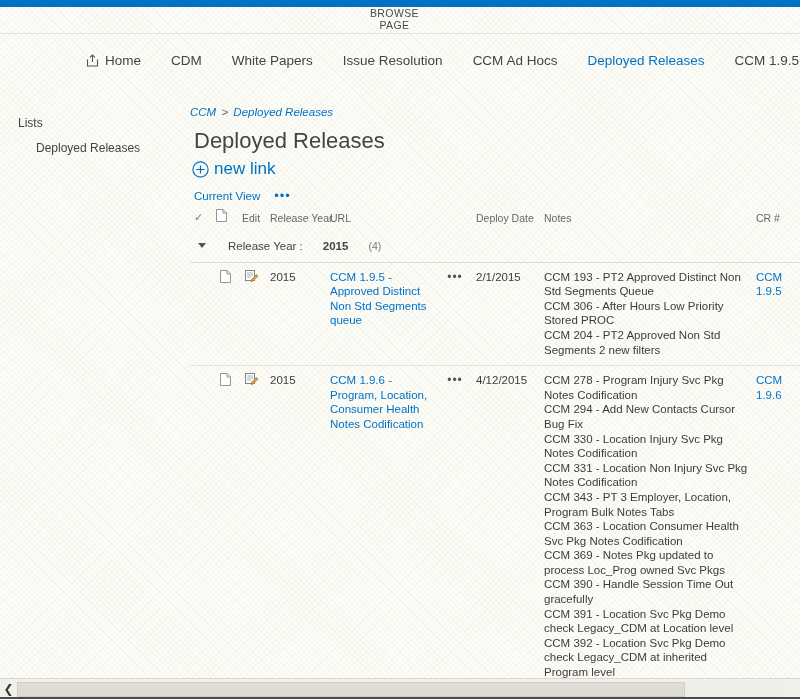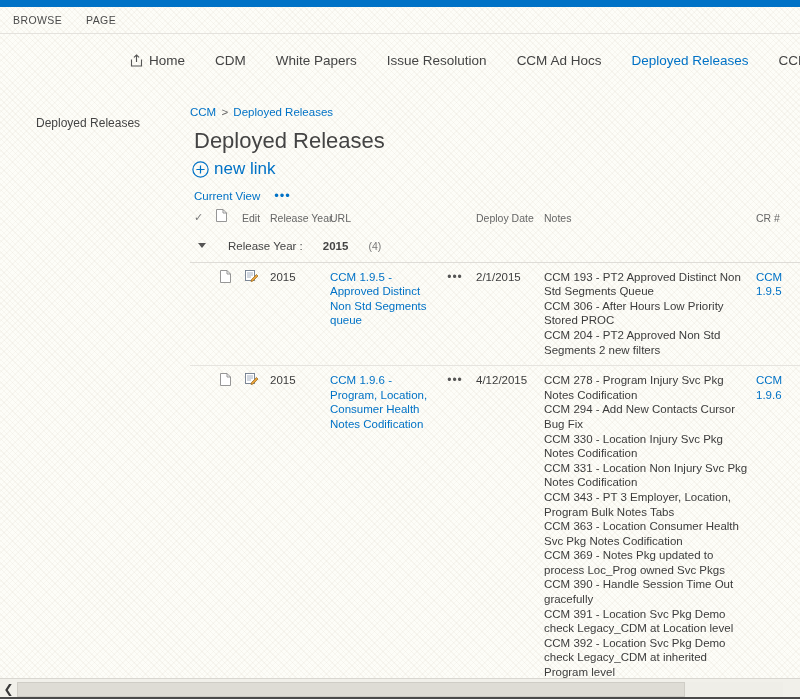--- a/index.html
+++ b/index.html
@@ -31,39 +31,39 @@
   }
 
   
   .ribbon-tabs {
     height: 27px;
     display: flex;
     align-items: center;
     padding-left: 13px;
     border-bottom: 1px solid #e4e2dd;
     background: transparent;
+    flex-direction: column;
   }
   .ribbon-tab {
     font-size: 10.5px;
     color: #4a4a4a;
     letter-spacing: 0.4px;
     margin-right: 24px;
     cursor: pointer;
     white-space: nowrap;
   }
 
   
   .top-nav {
     height: 52px;
     display: flex;
     align-items: center;
     padding-left: 86px;
     white-space: nowrap;
     overflow: hidden;
-    margin-left: 44px;
   }
   .nav-item {
     font-size: 13.5px;
     color: #444;
     margin-right: 30px;
     cursor: pointer;
     display: flex;
     align-items: center;
     gap: 6px;
     white-space: nowrap;
@@ -105,20 +105,21 @@
     flex: 1 1 auto;
     padding-top: 20px;
     padding-right: 0;
     min-width: 0;
   }
   .breadcrumb {
     font-size: 11.5px;
     color: #0072c6;
     padding-left: 8px;
     margin-bottom: 9px;
+    font-style: italic;
   }
   .breadcrumb .crumb { cursor: pointer; }
   .breadcrumb .sep { color: #666; margin: 0 2px; }
 
   .page-title {
     font-size: 22px;
     font-weight: normal;
     color: #444;
     padding-left: 12px;
     line-height: 28px;
@@ -306,20 +307,21 @@
     <span class="nav-item">Issue Resolution</span>
     <span class="nav-item">CCM Ad Hocs</span>
     <span class="nav-item selected">Deployed Releases</span>
     <span class="nav-item">CCM 1.9.5</span>
 
   </div>
 
   <div class="body-area">
 
     <div class="sidebar">
+      <div class="side-item">Lists</div>
       <div class="side-item indent">Deployed Releases</div>
     </div>
 
     <div class="main">
 
       <div class="breadcrumb">
         <span class="crumb">CCM</span>
         <span class="sep">&gt;</span>
         <span class="crumb">Deployed Releases</span>
       </div>

